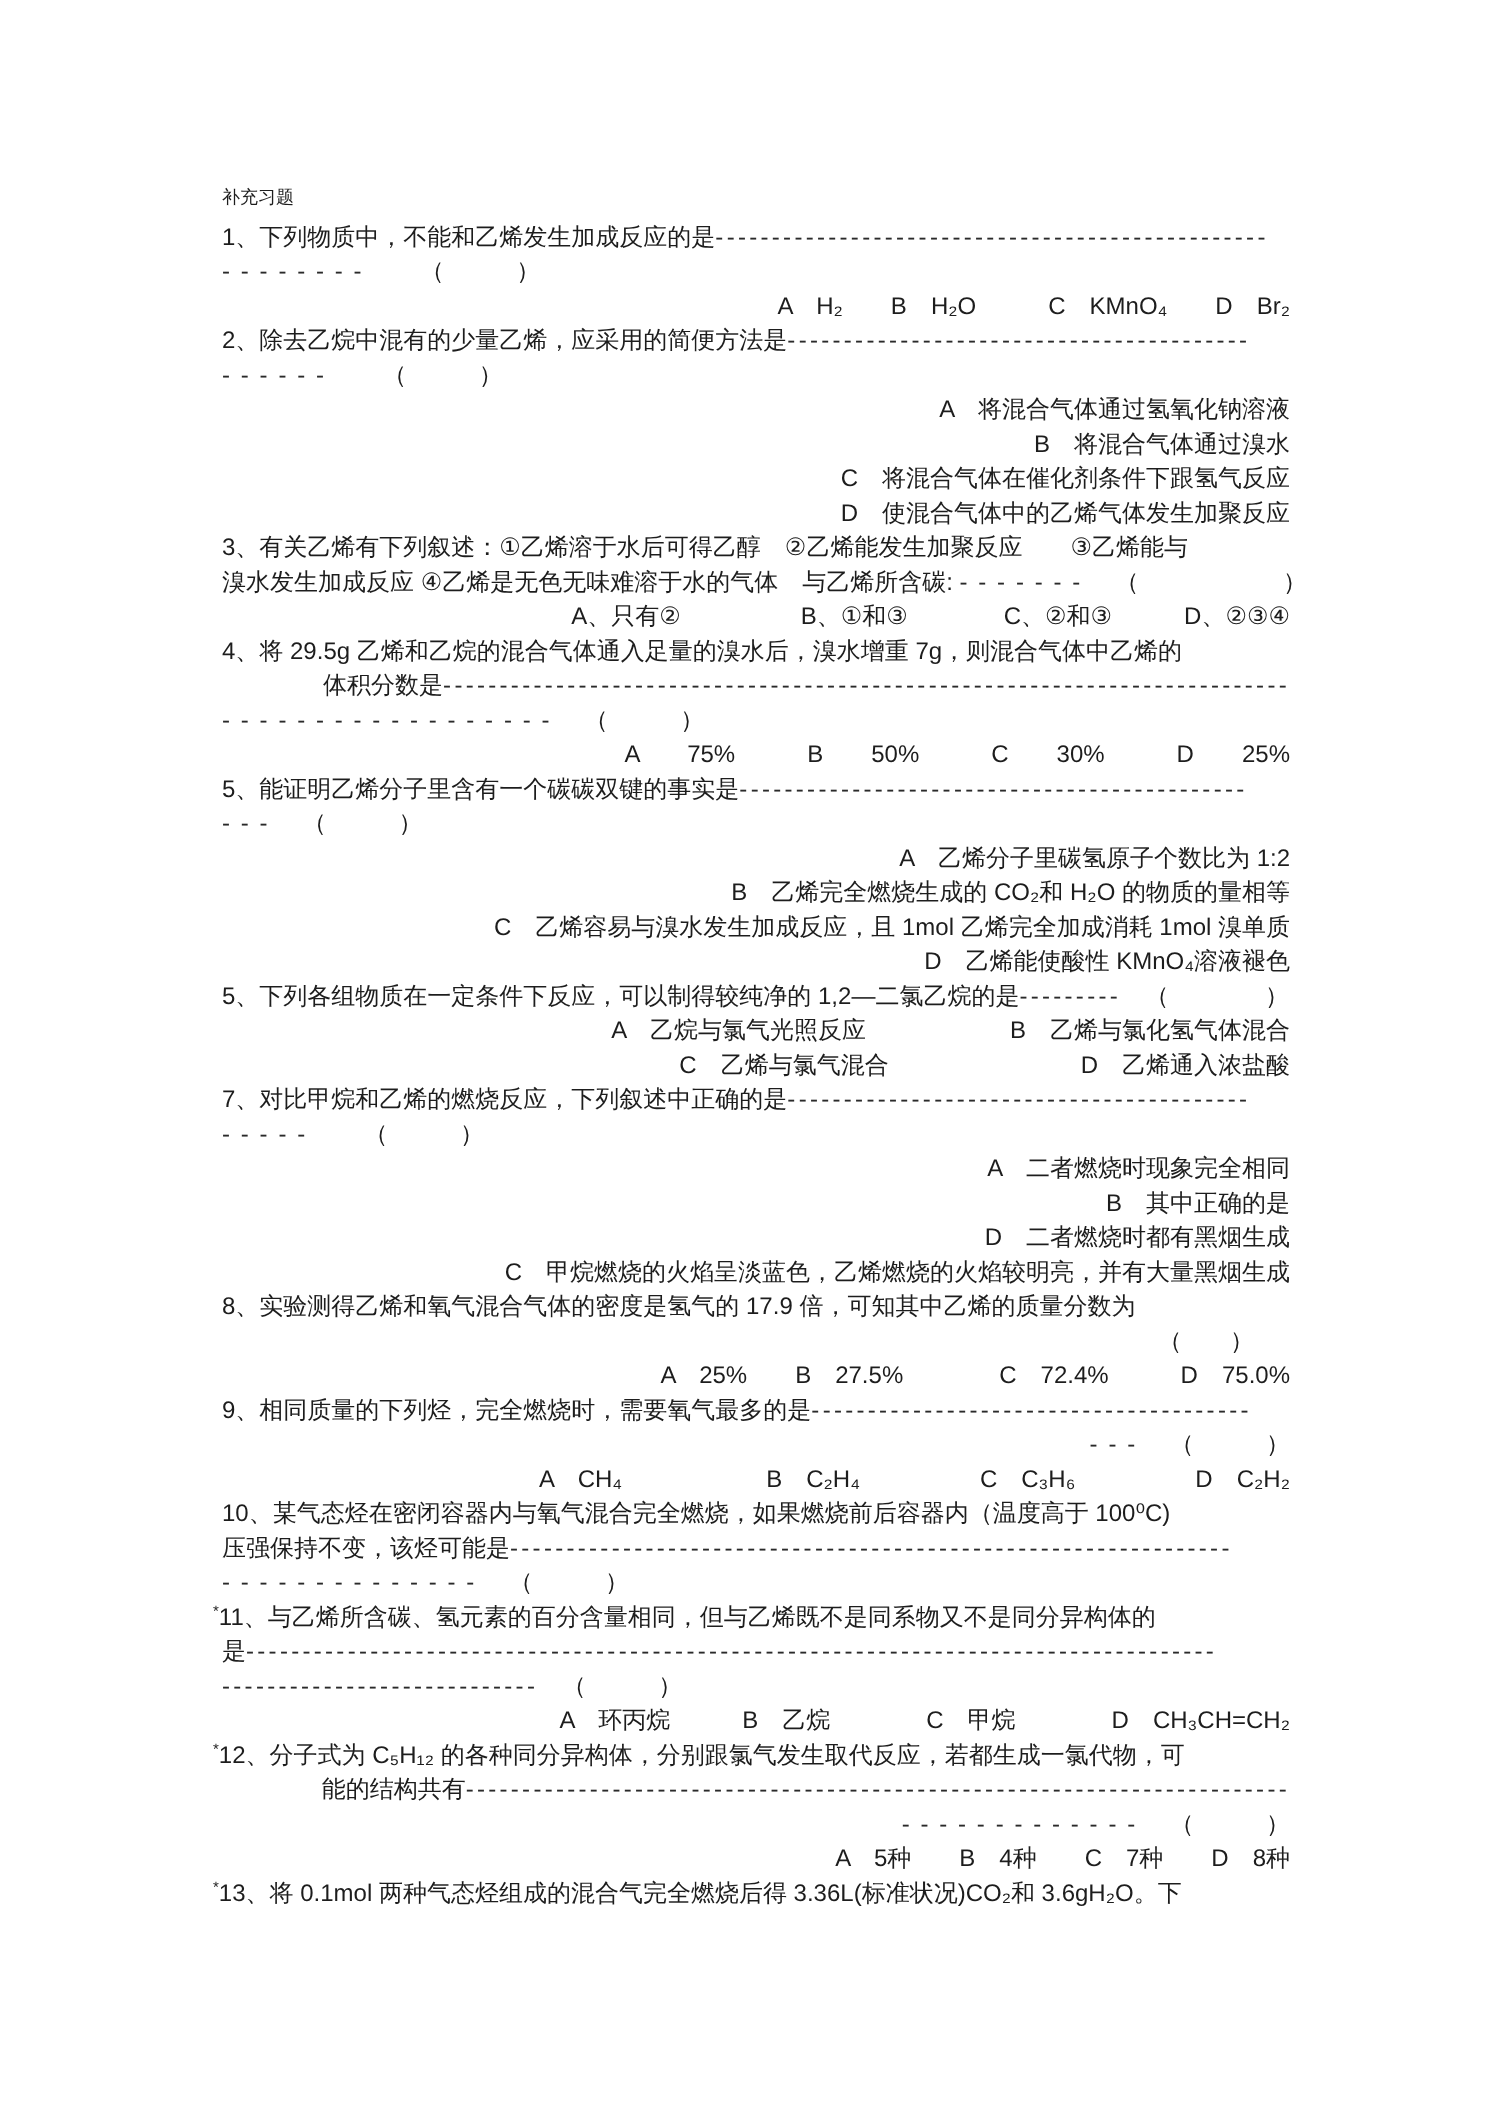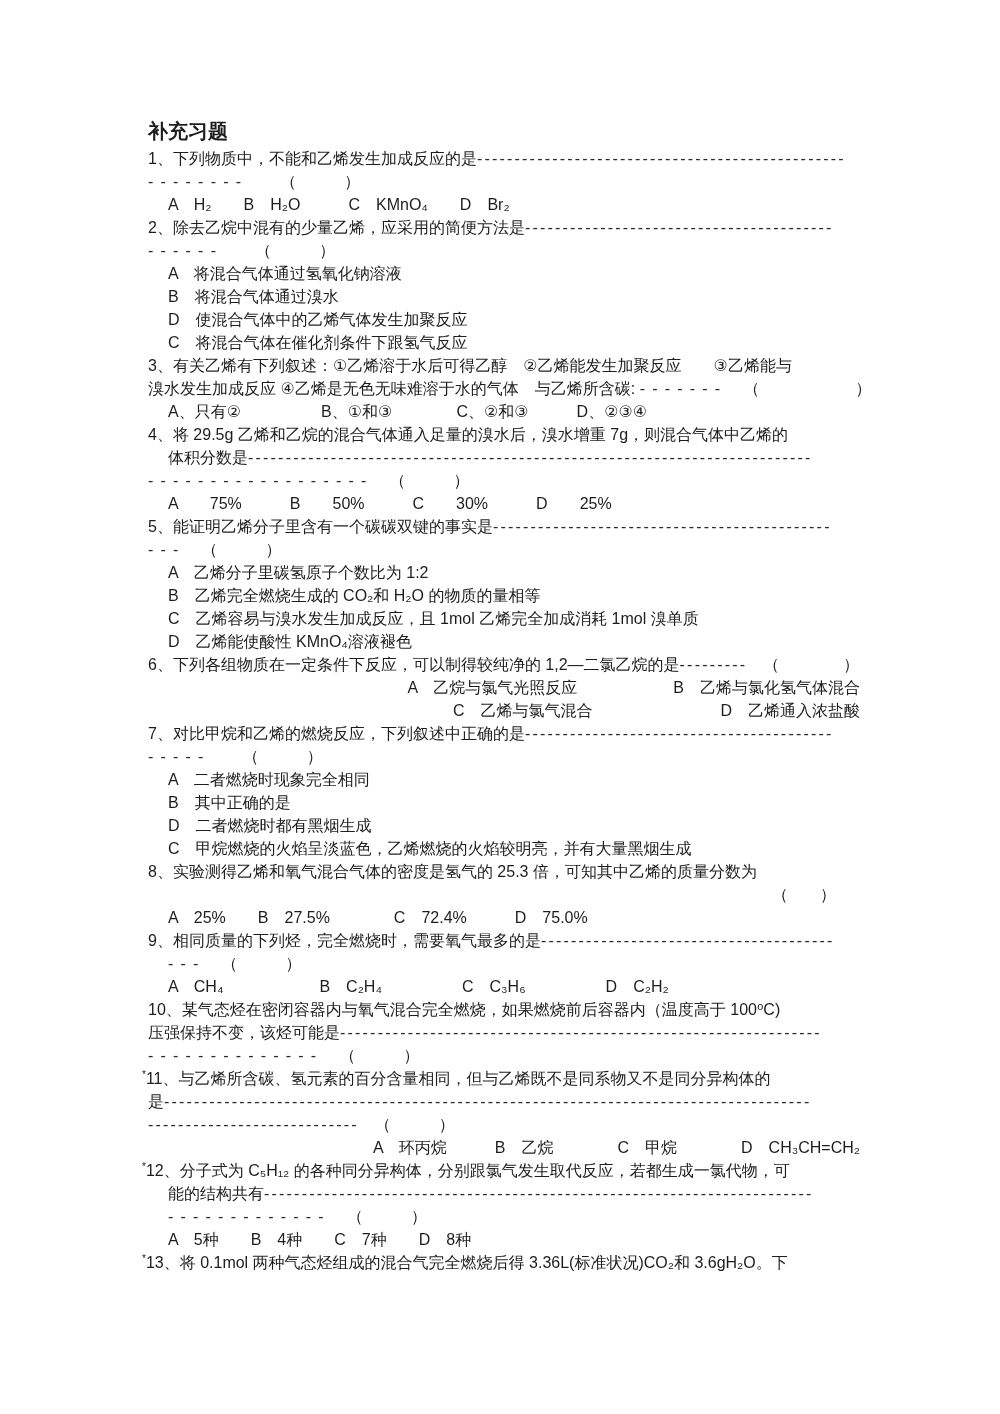--- a/index.html
+++ b/index.html
@@ -10,28 +10,28 @@
     box-sizing: border-box;
     background: #ffffff;
     padding: 120px 140px 0 148px;
     overflow: hidden;
     font-family: "Liberation Sans", "DejaVu Sans", sans-serif;
     font-size: 16px;
     line-height: 23px;
     color: #1d1d1d;
   }
   .title {
-    font-weight: bold;
-    font-size: 20px;
+    font-weight: normal;
+    font-size: 12px;
     margin: 0 0 4px 0;
     line-height: 23px;
   }
   .line { white-space: pre; }
   .ind0 { padding-left: 0; }
-  .ind1 { padding-left: 20px; }
+  .ind1 { padding-left: 20px; text-align: right; }
   .ind2 { padding-left: 27px; text-align: right; }
   .right { text-align: right; padding-right: 24px; }
   .seg-t { letter-spacing: 0; }
   .seg-dash { letter-spacing: 2.2px; color: #2a2a2a; }
   .seg-dash-sparse { letter-spacing: 7.2px; color: #2a2a2a; }
   .seg-sup {
     vertical-align: super;
     font-size: 10px;
     line-height: 0;
     margin-left: -6px;
@@ -46,22 +46,22 @@
       <div class="question">
         <div class="line ind0"><span class="seg-t">1、下列物质中，不能和乙烯发生加成反应的是</span><span class="seg-dash">-------------------------------------------------</span></div>
         <div class="line ind0"><span class="seg-dash-sparse">--------</span><span class="seg-t">　　（　　　）</span></div>
         <div class="line ind1"><span class="seg-t">A　H₂　　B　H₂O　　　C　KMnO₄　　D　Br₂</span></div>
       </div>
       <div class="question">
         <div class="line ind0"><span class="seg-t">2、除去乙烷中混有的少量乙烯，应采用的简便方法是</span><span class="seg-dash">-----------------------------------------</span></div>
         <div class="line ind0"><span class="seg-dash-sparse">------</span><span class="seg-t">　　（　　　）</span></div>
         <div class="line ind1"><span class="seg-t">A　将混合气体通过氢氧化钠溶液</span></div>
         <div class="line ind1"><span class="seg-t">B　将混合气体通过溴水</span></div>
+        <div class="line ind1"><span class="seg-t">C　将混合气体在催化剂条件下跟氢气反应</span></div>
         <div class="line ind1"><span class="seg-t">D　使混合气体中的乙烯气体发生加聚反应</span></div>
-        <div class="line ind1"><span class="seg-t">C　将混合气体在催化剂条件下跟氢气反应</span></div>
       </div>
       <div class="question">
         <div class="line ind0"><span class="seg-t">3、有关乙烯有下列叙述：①乙烯溶于水后可得乙醇　②乙烯能发生加聚反应　　③乙烯能与</span></div>
         <div class="line ind0"><span class="seg-t">溴水发生加成反应 ④乙烯是无色无味难溶于水的气体　与乙烯所含碳: </span><span class="seg-dash-sparse">-------</span><span class="seg-t">　（　　　　　　）</span></div>
         <div class="line ind1"><span class="seg-t">A、只有②　　　　　B、①和③　　　　C、②和③　　　D、②③④</span></div>
       </div>
       <div class="question">
         <div class="line ind0"><span class="seg-t">4、将 29.5g 乙烯和乙烷的混合气体通入足量的溴水后，溴水增重 7g，则混合气体中乙烯的</span></div>
         <div class="line ind1"><span class="seg-t">体积分数是</span><span class="seg-dash">---------------------------------------------------------------------------</span></div>
         <div class="line ind0"><span class="seg-dash-sparse">------------------</span><span class="seg-t">　（　　　）</span></div>
@@ -69,34 +69,34 @@
       </div>
       <div class="question">
         <div class="line ind0"><span class="seg-t">5、能证明乙烯分子里含有一个碳碳双键的事实是</span><span class="seg-dash">---------------------------------------------</span></div>
         <div class="line ind0"><span class="seg-dash-sparse">---</span><span class="seg-t">　（　　　）</span></div>
         <div class="line ind1"><span class="seg-t">A　乙烯分子里碳氢原子个数比为 1:2</span></div>
         <div class="line ind1"><span class="seg-t">B　乙烯完全燃烧生成的 CO₂和 H₂O 的物质的量相等</span></div>
         <div class="line ind1"><span class="seg-t">C　乙烯容易与溴水发生加成反应，且 1mol 乙烯完全加成消耗 1mol 溴单质</span></div>
         <div class="line ind1"><span class="seg-t">D　乙烯能使酸性 KMnO₄溶液褪色</span></div>
       </div>
       <div class="question">
-        <div class="line ind0"><span class="seg-t">6、下列各组物质在一定条件下反应，可以制得较纯净的 1,2—二氯乙烷的是</span><span class="seg-dash">---------</span><span class="seg-t">　（　　　　）</span></div>
+        <div class="line ind0"><span class="seg-t">5、下列各组物质在一定条件下反应，可以制得较纯净的 1,2—二氯乙烷的是</span><span class="seg-dash">---------</span><span class="seg-t">　（　　　　）</span></div>
         <div class="line ind2"><span class="seg-t">A　乙烷与氯气光照反应　　　　　　B　乙烯与氯化氢气体混合</span></div>
         <div class="line ind2"><span class="seg-t">C　乙烯与氯气混合　　　　　　　　D　乙烯通入浓盐酸</span></div>
       </div>
       <div class="question">
         <div class="line ind0"><span class="seg-t">7、对比甲烷和乙烯的燃烧反应，下列叙述中正确的是</span><span class="seg-dash">-----------------------------------------</span></div>
         <div class="line ind0"><span class="seg-dash-sparse">-----</span><span class="seg-t">　　（　　　）</span></div>
         <div class="line ind1"><span class="seg-t">A　二者燃烧时现象完全相同</span></div>
         <div class="line ind1"><span class="seg-t">B　其中正确的是</span></div>
         <div class="line ind1"><span class="seg-t">D　二者燃烧时都有黑烟生成</span></div>
         <div class="line ind1"><span class="seg-t">C　甲烷燃烧的火焰呈淡蓝色，乙烯燃烧的火焰较明亮，并有大量黑烟生成</span></div>
       </div>
       <div class="question">
-        <div class="line ind0"><span class="seg-t">8、实验测得乙烯和氧气混合气体的密度是氢气的 25.3 倍，可知其中乙烯的质量分数为</span></div>
+        <div class="line ind0"><span class="seg-t">8、实验测得乙烯和氧气混合气体的密度是氢气的 17.9 倍，可知其中乙烯的质量分数为</span></div>
         <div class="line ind0 right"><span class="seg-t">（　　）</span></div>
         <div class="line ind1"><span class="seg-t">A　25%　　B　27.5%　　　　C　72.4%　　　D　75.0%</span></div>
       </div>
       <div class="question">
         <div class="line ind0"><span class="seg-t">9、相同质量的下列烃，完全燃烧时，需要氧气最多的是</span><span class="seg-dash">---------------------------------------</span></div>
         <div class="line ind1"><span class="seg-dash-sparse">---</span><span class="seg-t">　（　　　）</span></div>
         <div class="line ind1"><span class="seg-t">A　CH₄　　　　　　B　C₂H₄　　　　　C　C₃H₆　　　　　D　C₂H₂</span></div>
       </div>
       <div class="question">
         <div class="line ind0"><span class="seg-t">10、某气态烃在密闭容器内与氧气混合完全燃烧，如果燃烧前后容器内（温度高于 100⁰C)</span></div>

